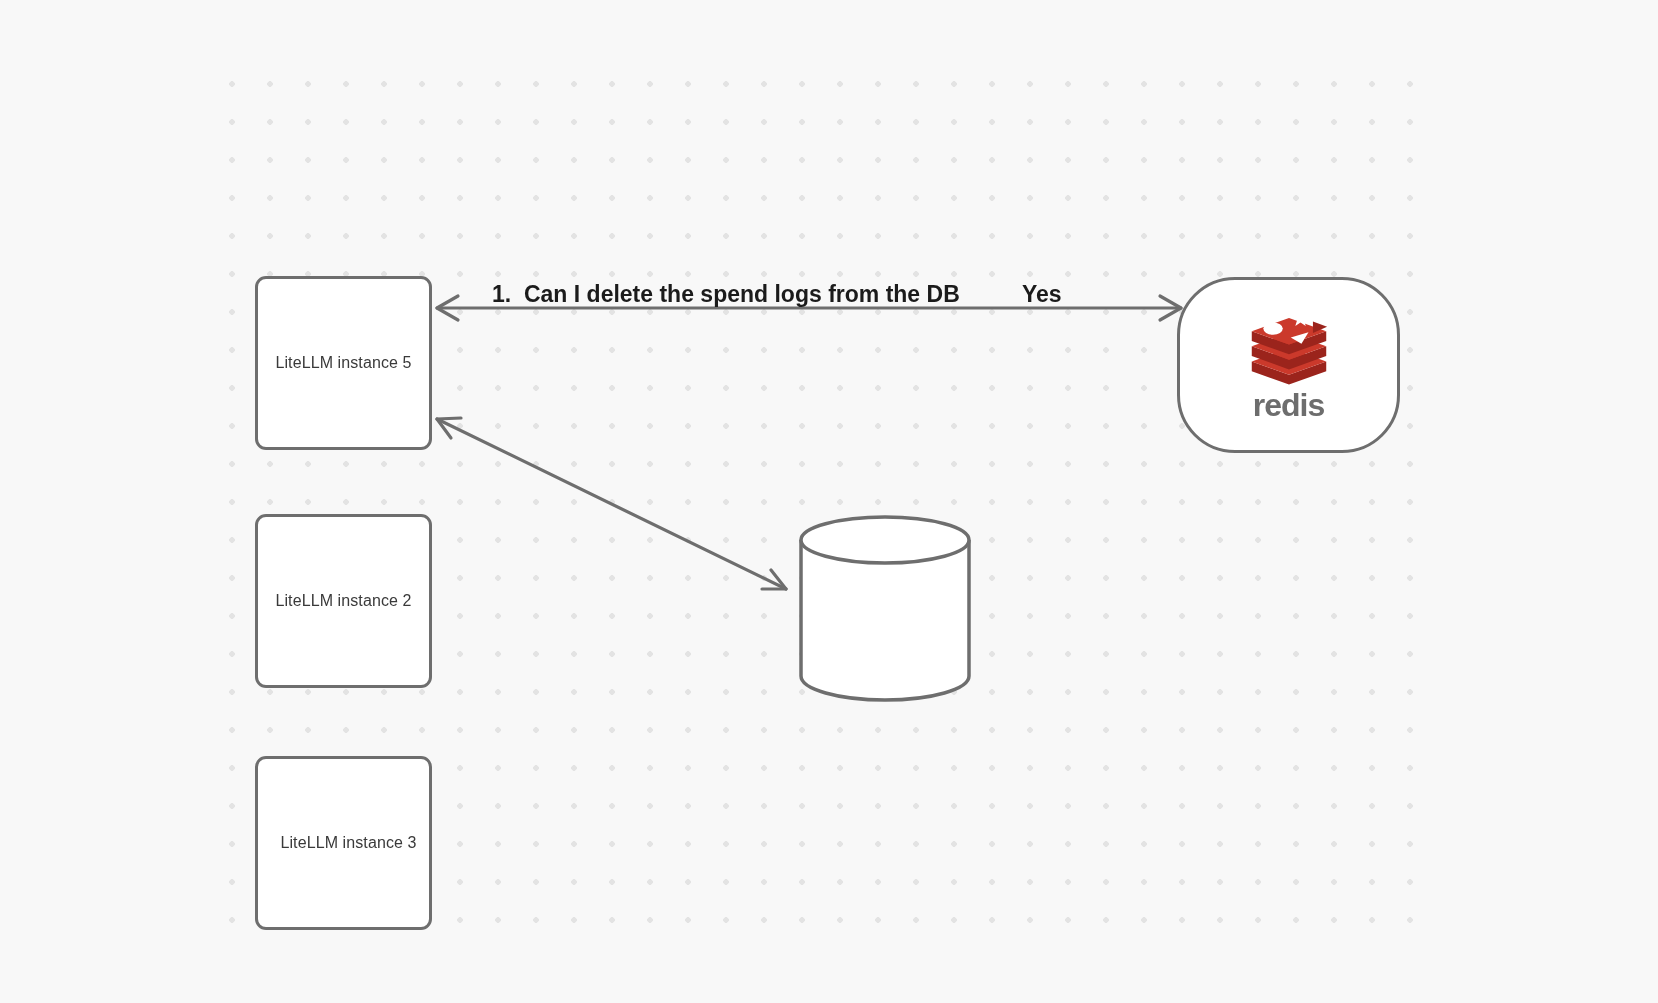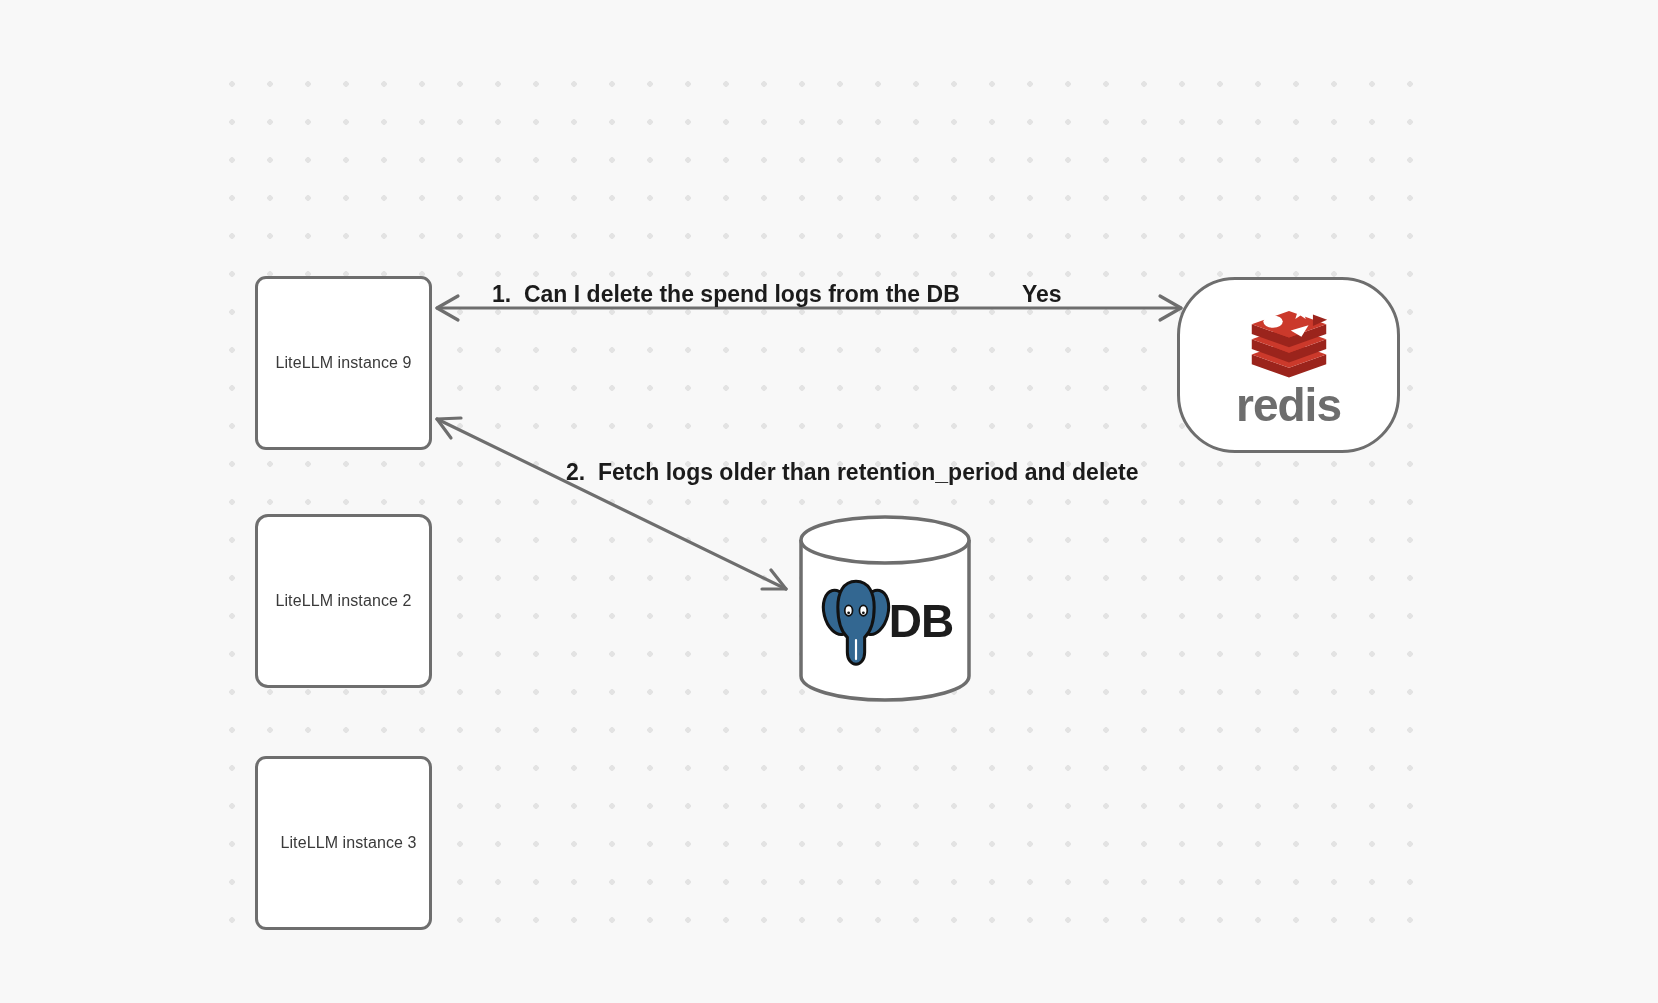--- a/index.html
+++ b/index.html
@@ -21,31 +21,31 @@
   .instance-box{
     position:absolute;left:255px;width:177px;height:174px;
     background:#ffffff;border:3px solid #6e6e6e;border-radius:11px;
     box-sizing:border-box;
     display:flex;align-items:center;justify-content:center;
   }
   .instance-box .label{
     font-size:16px;color:#3a3a3a;letter-spacing:0.1px;
   }
   #instance1{top:276px;}
-  #instance2{top:514px;border-radius:13px;}
+  #instance2{top:514px;}
   #instance3{top:756px;padding-left:10px;}
 
   .redis-box{
     position:absolute;left:1177px;top:277px;width:223px;height:176px;
     background:#ffffff;border:3px solid #6e6e6e;border-radius:58px;
     box-sizing:border-box;
     display:flex;flex-direction:column;align-items:center;justify-content:center;
   }
   .redis-wordmark{
-    font-size:46px;font-weight:bold;color:#6d6d6d;letter-spacing:-1px;line-height:1;
+    font-size:32px;font-weight:bold;color:#6d6d6d;letter-spacing:-1px;line-height:1;
     margin-top:1px;
   }
 
   .cylinder{
     position:absolute;left:798px;top:514px;width:174px;height:190px;
   }
   .cylinder-content{
     position:absolute;left:0;top:52px;width:174px;height:110px;
     display:flex;align-items:center;justify-content:center;
   }
@@ -75,21 +75,21 @@
       <polyline class="edge-line" points="1160,296 1181,308 1160,320"></polyline>
     </g>
     <g>
       <line class="edge-line" x1="437" y1="419" x2="786" y2="589"></line>
       <polyline class="edge-line" points="461,418 437,419 451,438"></polyline>
       <polyline class="edge-line" points="771,570 786,589 762,589"></polyline>
     </g>
   </svg>
 
   <div class="instance-box" id="instance1">
-    <span class="label">LiteLLM instance 9</span>
+    <span class="label">LiteLLM instance 5</span>
   </div>
   <div class="instance-box" id="instance2">
     <span class="label">LiteLLM instance 2</span>
   </div>
   <div class="instance-box" id="instance3">
     <span class="label">LiteLLM instance 3</span>
   </div>
 
   <div class="redis-box">
     <svg width="92" height="78" viewBox="0 0 100 88">
@@ -109,32 +109,18 @@
       <polygon points="77,13 93,19 77,26" fill="#9b241c"></polygon>
     </svg>
     <span class="redis-wordmark">redis</span>
   </div>
 
   <div class="cylinder">
     <svg width="174" height="190" viewBox="0 0 174 190">
       <path d="M3 26 L3 162 A84 24 0 0 0 171 162 L171 26" fill="#ffffff" stroke="#6e6e6e" stroke-width="3.5"></path>
       <ellipse cx="87" cy="26" rx="84" ry="23" fill="#ffffff" stroke="#6e6e6e" stroke-width="3.5"></ellipse>
     </svg>
-    <div class="cylinder-content">
-      <svg width="78" height="90" viewBox="0 0 90 104">
-        <ellipse cx="24" cy="42" rx="16" ry="26" transform="rotate(-14 24 42)" fill="#336791" stroke="#111111" stroke-width="3.5"></ellipse>
-        <ellipse cx="66" cy="42" rx="16" ry="26" transform="rotate(14 66 42)" fill="#336791" stroke="#111111" stroke-width="3.5"></ellipse>
-        <path d="M45 6 C 30 6 24 20 24 36 C 24 52 28 64 35 71 L 35 88 C 35 97 40 102 45 102 C 50 102 55 97 55 88 L 55 71 C 62 64 66 52 66 36 C 66 20 60 6 45 6 Z" fill="#336791" stroke="#111111" stroke-width="3.5"></path>
-        <ellipse cx="36.5" cy="40" rx="4.5" ry="6" fill="#ffffff" stroke="#111111" stroke-width="2"></ellipse>
-        <ellipse cx="53.5" cy="40" rx="4.5" ry="6" fill="#ffffff" stroke="#111111" stroke-width="2"></ellipse>
-        <circle cx="36.5" cy="42.5" r="1.6" fill="#111111"></circle>
-        <circle cx="53.5" cy="42.5" r="1.6" fill="#111111"></circle>
-        <path d="M45 74 L45 96" stroke="#ffffff" stroke-width="2.5" fill="none" stroke-linecap="round"></path>
-      </svg>
-      <span class="db-label">DB</span>
-    </div>
   </div>
 
   <div class="edge-label" id="edge1-label">1.  Can I delete the spend logs from the DB</div>
   <div class="edge-label" id="edge1-response">Yes</div>
-  <div class="edge-label" id="edge2-label">2.  Fetch logs older than retention_period and delete</div>
 
 </div>
 
 </body></html>

